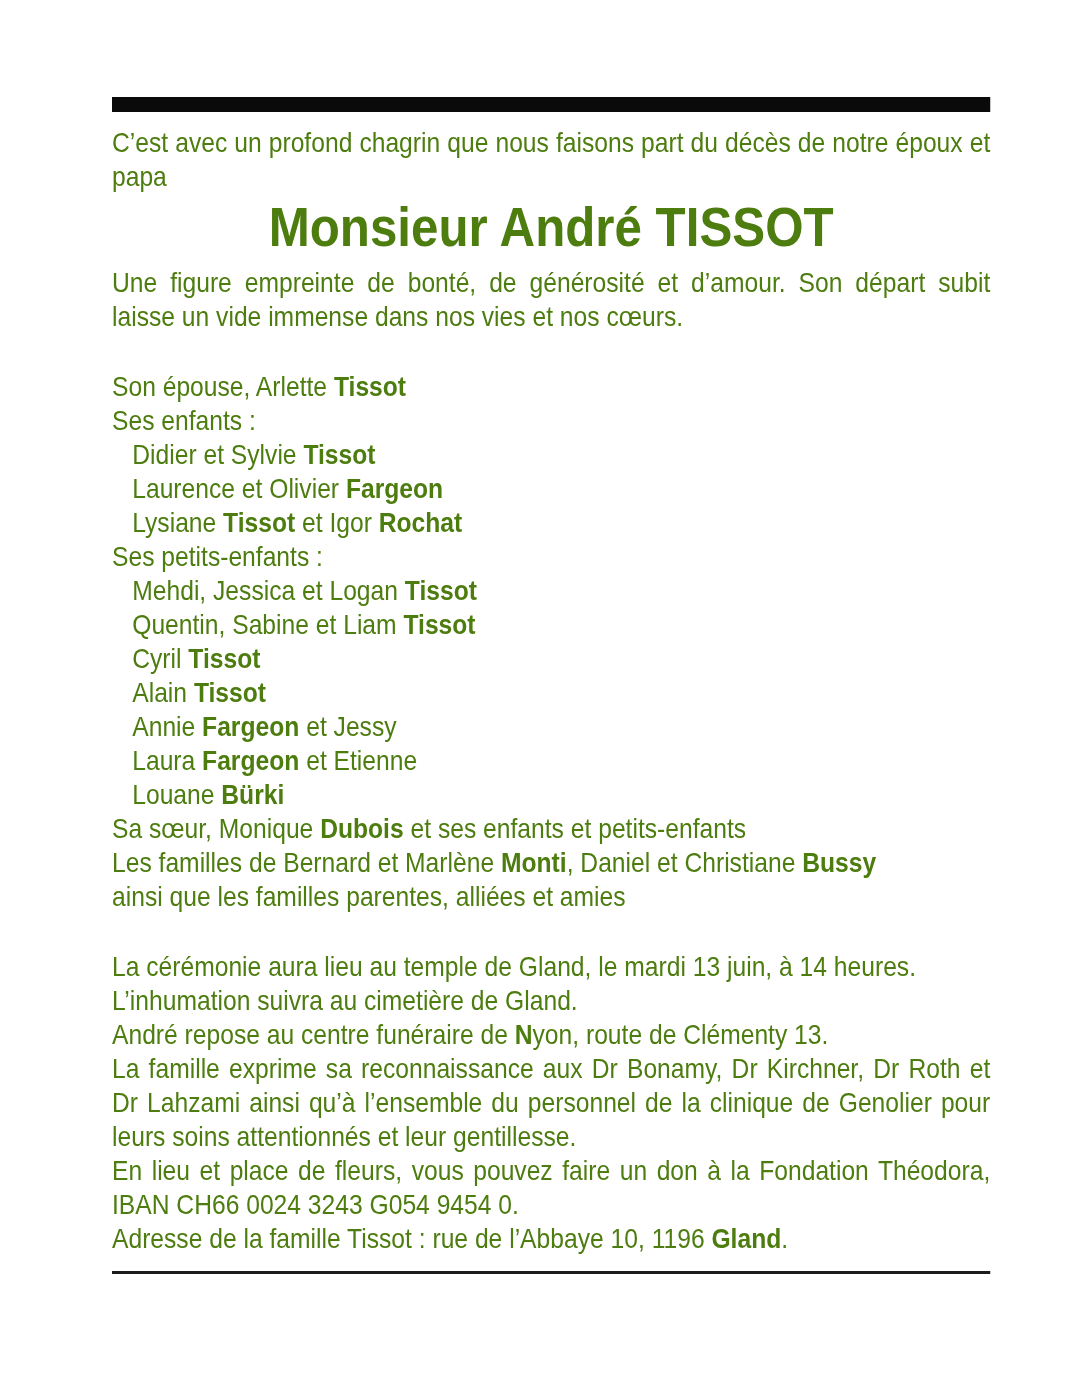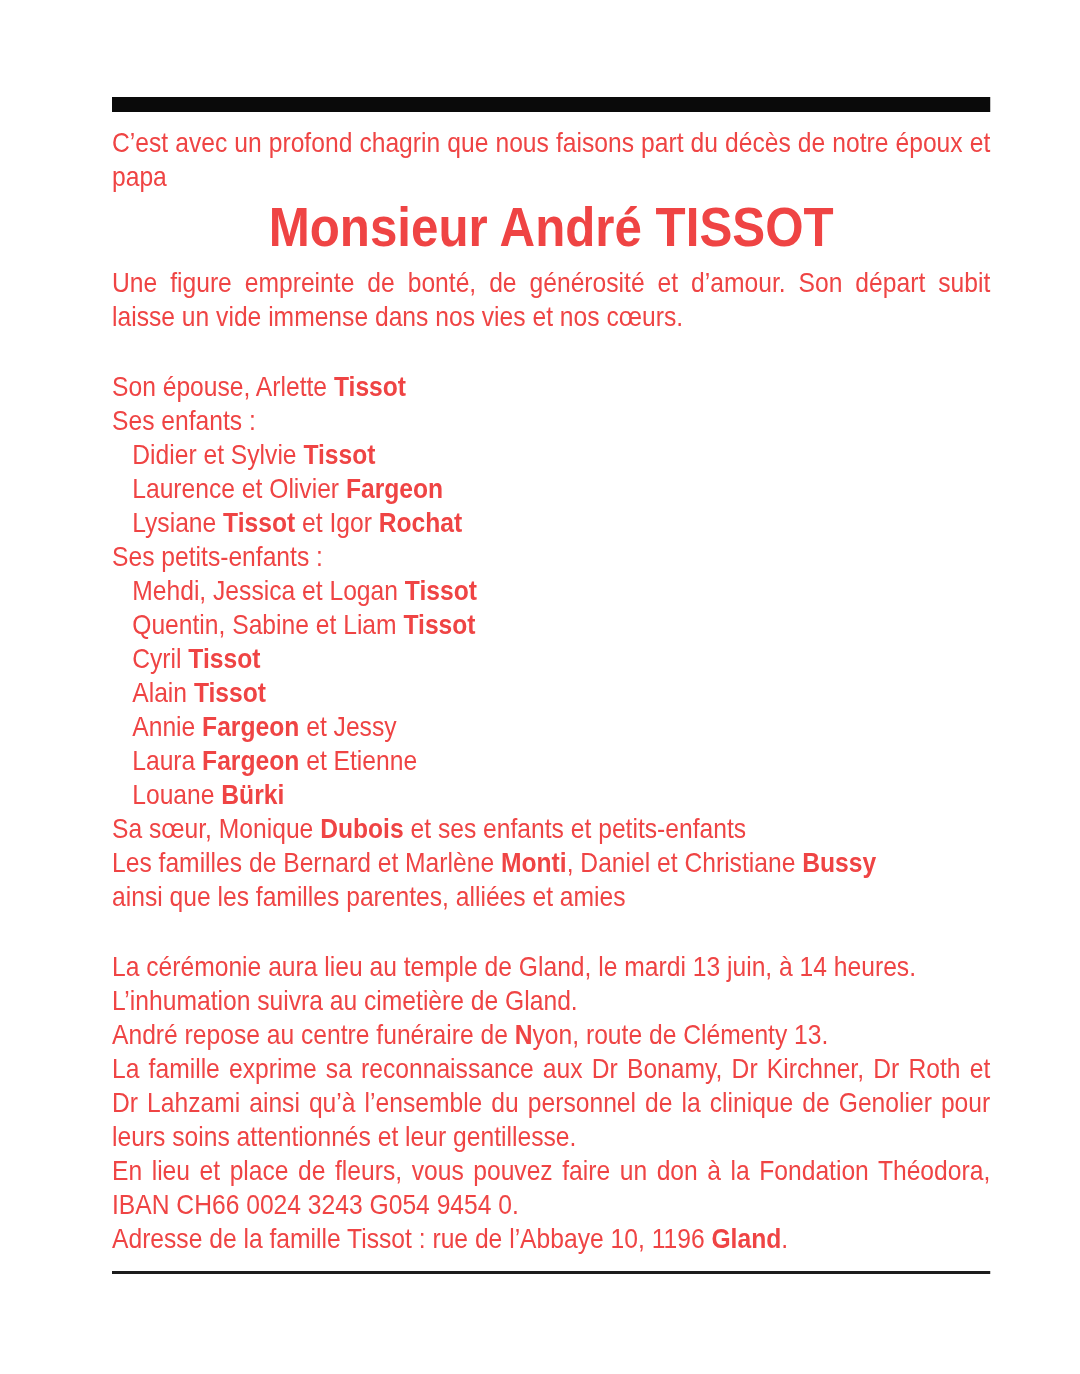--- a/index.html
+++ b/index.html
@@ -58,21 +58,21 @@
   .b { font-weight: bold; }
   .bottom-rule {
     height: 3px;
     width: 100%;
     margin-top: 15px;
   }
 </style>
 </head>
 <body>
 
-<div class="sheet" style="background: rgb(255, 255, 255); color: #ef4444;">
+<div class="sheet" style="background: rgb(255, 255, 255); color: #4d7c0f;">
 
   <div class="content">
 
     <div class="top-bar" style="background: rgb(10, 10, 10);"></div>
 
     <p class="para intro">C’est avec un profond chagrin que nous faisons part du décès de notre époux et papa</p>
 
     <h1 class="title">Monsieur André TISSOT</h1>
 
     <p class="para lead">Une figure empreinte de bonté, de générosité et d’amour. Son départ subit laisse un vide immense dans nos vies et nos cœurs.</p>

